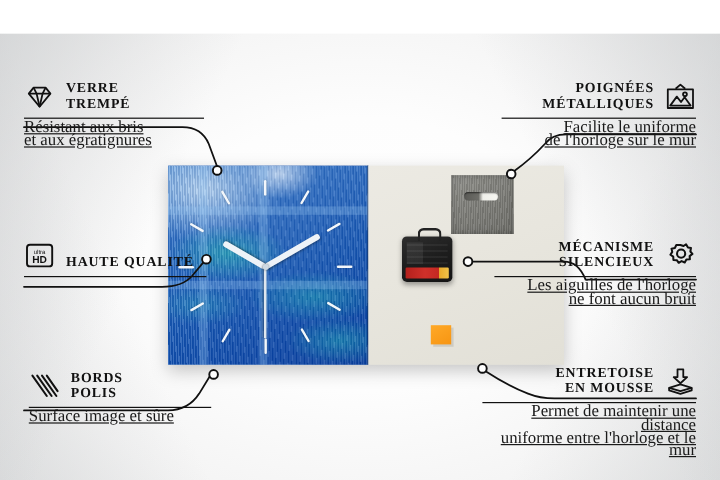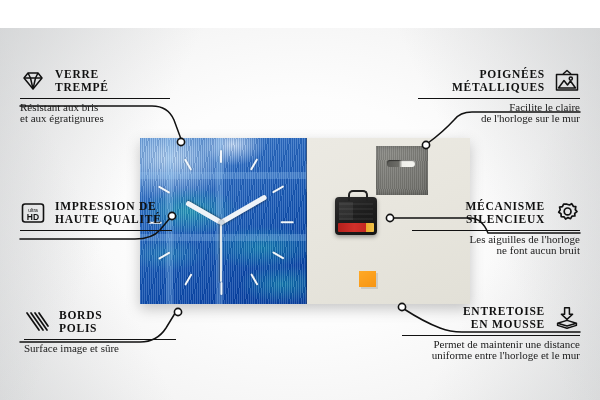--- a/index.html
+++ b/index.html
@@ -116,21 +116,21 @@
   .f-right .f-head{justify-content:flex-end;}
   .f-title{
     font-family:"Liberation Serif", serif;
     font-size:11.5px;font-weight:700;letter-spacing:.75px;
     color:#111111;line-height:13px;text-transform:uppercase;
   }
   .f-right .f-title{text-align:right;}
   .f-rule{height:1.4px;background:#111;margin-top:4px;}
   .f-desc{
     font-family:"Liberation Serif", serif;
-    font-size:11px;line-height:10.6px;color:#1a1a1a;margin-top:3px;
+    font-size:14px;line-height:10.6px;color:#1a1a1a;margin-top:3px;text-decoration:underline;
   }
   .f-right .f-desc{text-align:right;}
   .f-icon{flex:0 0 auto;width:26px;height:24px;display:block;}
 </style>
 </head>
 <body>
 
 <div id="stage">
 
   <div id="product">
@@ -220,21 +220,21 @@
 
   <div class="feature f-left" style="left:20px;top:172px;width:175px;">
     <div class="f-head">
       <svg class="f-icon" viewBox="0 0 26 24">
         <rect x="2.5" y="3" width="21" height="18" rx="2.5" fill="none" stroke="#111" stroke-width="1.6"></rect>
         <text x="13" y="10.5" font-family="Liberation Sans, sans-serif" font-size="5" text-anchor="middle" fill="#111">ultra</text>
         <text x="13" y="18.5" font-family="Liberation Sans, sans-serif" font-size="8.5" font-weight="bold" text-anchor="middle" fill="#111">HD</text>
       </svg>
       <div>
         <div class="f-title">
-          <span>IMPRESSION DE</span><br>
+          <br>
           <span>HAUTE QUALITÉ</span>
         </div>
       </div>
     </div>
     <div class="f-rule" style="width:152px;"></div>
   </div>
 
   <div class="feature f-left" style="left:24px;top:281px;width:165px;">
     <div class="f-head">
       <svg class="f-icon" viewBox="0 0 26 24">
@@ -270,21 +270,21 @@
         <g fill="none" stroke="#111" stroke-width="1.5" stroke-linejoin="round">
           <path d="M9 5 L13 1.5 L17 5"></path>
           <rect x="2.5" y="5.5" width="21" height="15.5"></rect>
           <path d="M4.5 19 L10 11.5 L13.5 16 L16.5 12 L21.5 19 Z"></path>
           <circle cx="16.8" cy="9.6" r="1.6"></circle>
         </g>
       </svg>
     </div>
     <div class="f-rule" style="width:162px;margin-left:auto;"></div>
     <div class="f-desc">
-      <span>Facilite le claire</span><br>
+      <span>Facilite le uniforme</span><br>
       <span>de l'horloge sur le mur</span>
     </div>
   </div>
 
   <div class="feature f-right" style="left:402px;top:277px;width:178px;">
     <div class="f-head">
       <div style="flex:1;">
         <div class="f-title">
           <span>ENTRETOISE</span><br>
           <span>EN MOUSSE</span>

